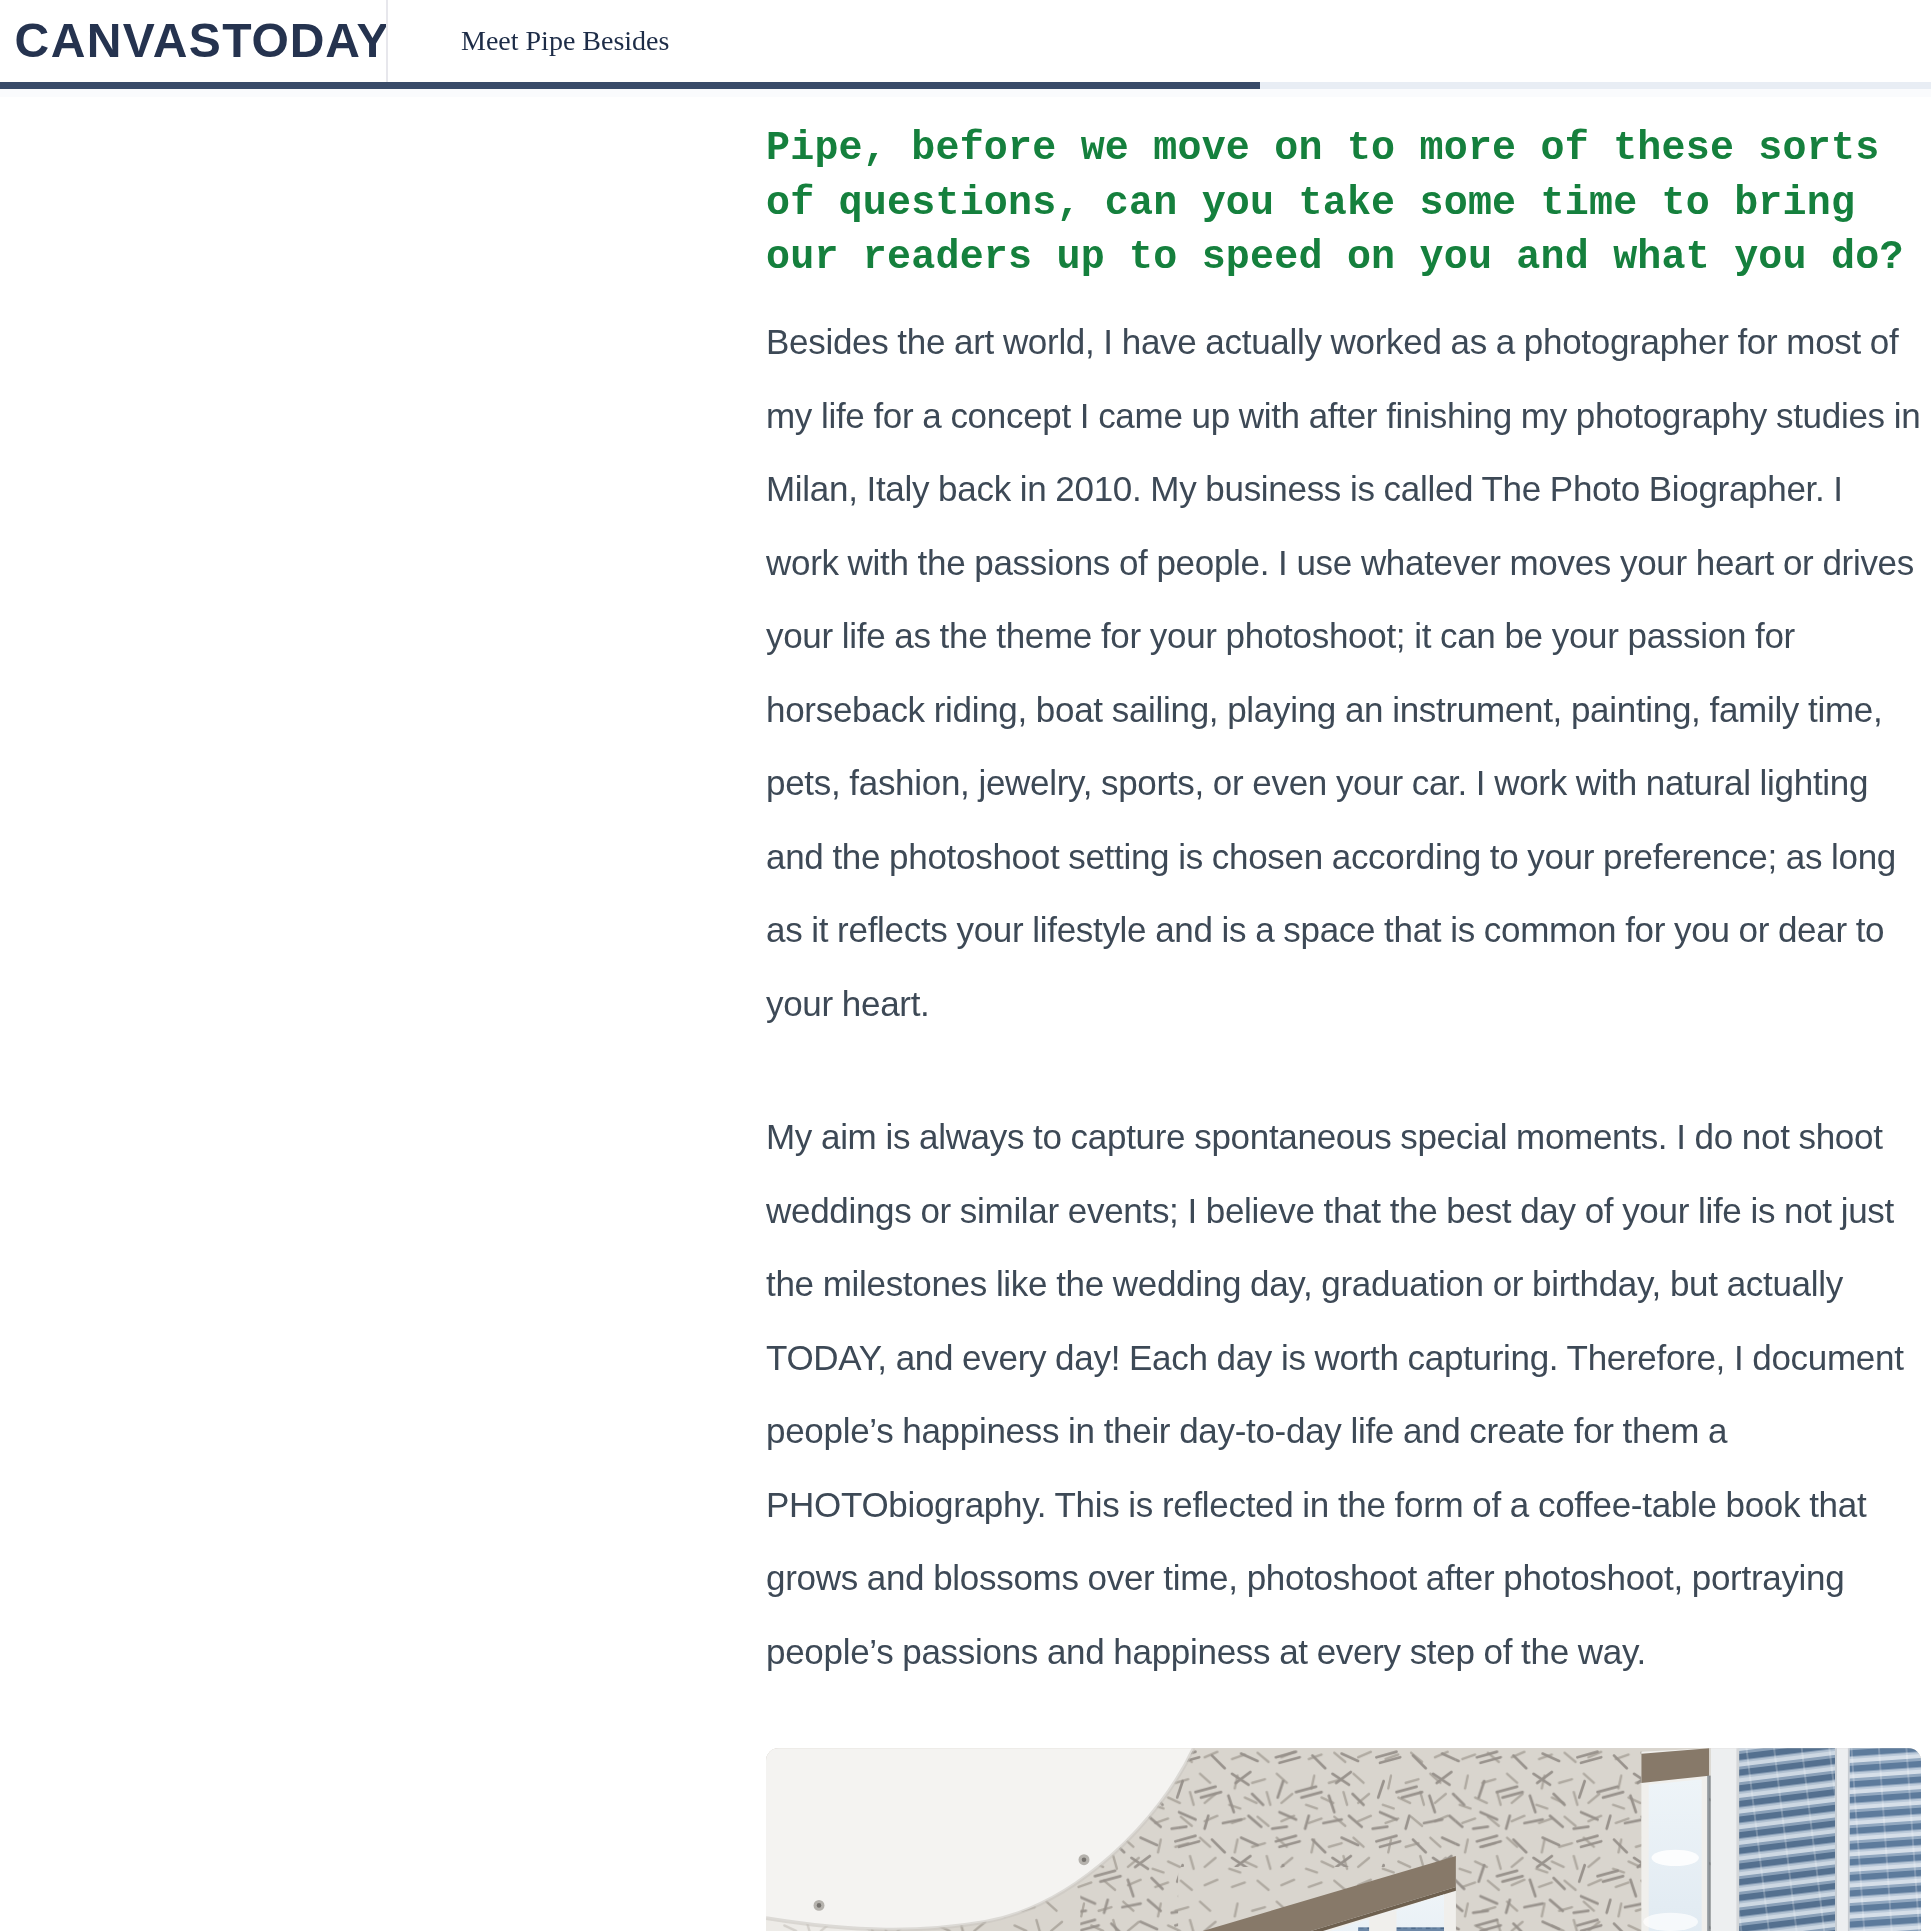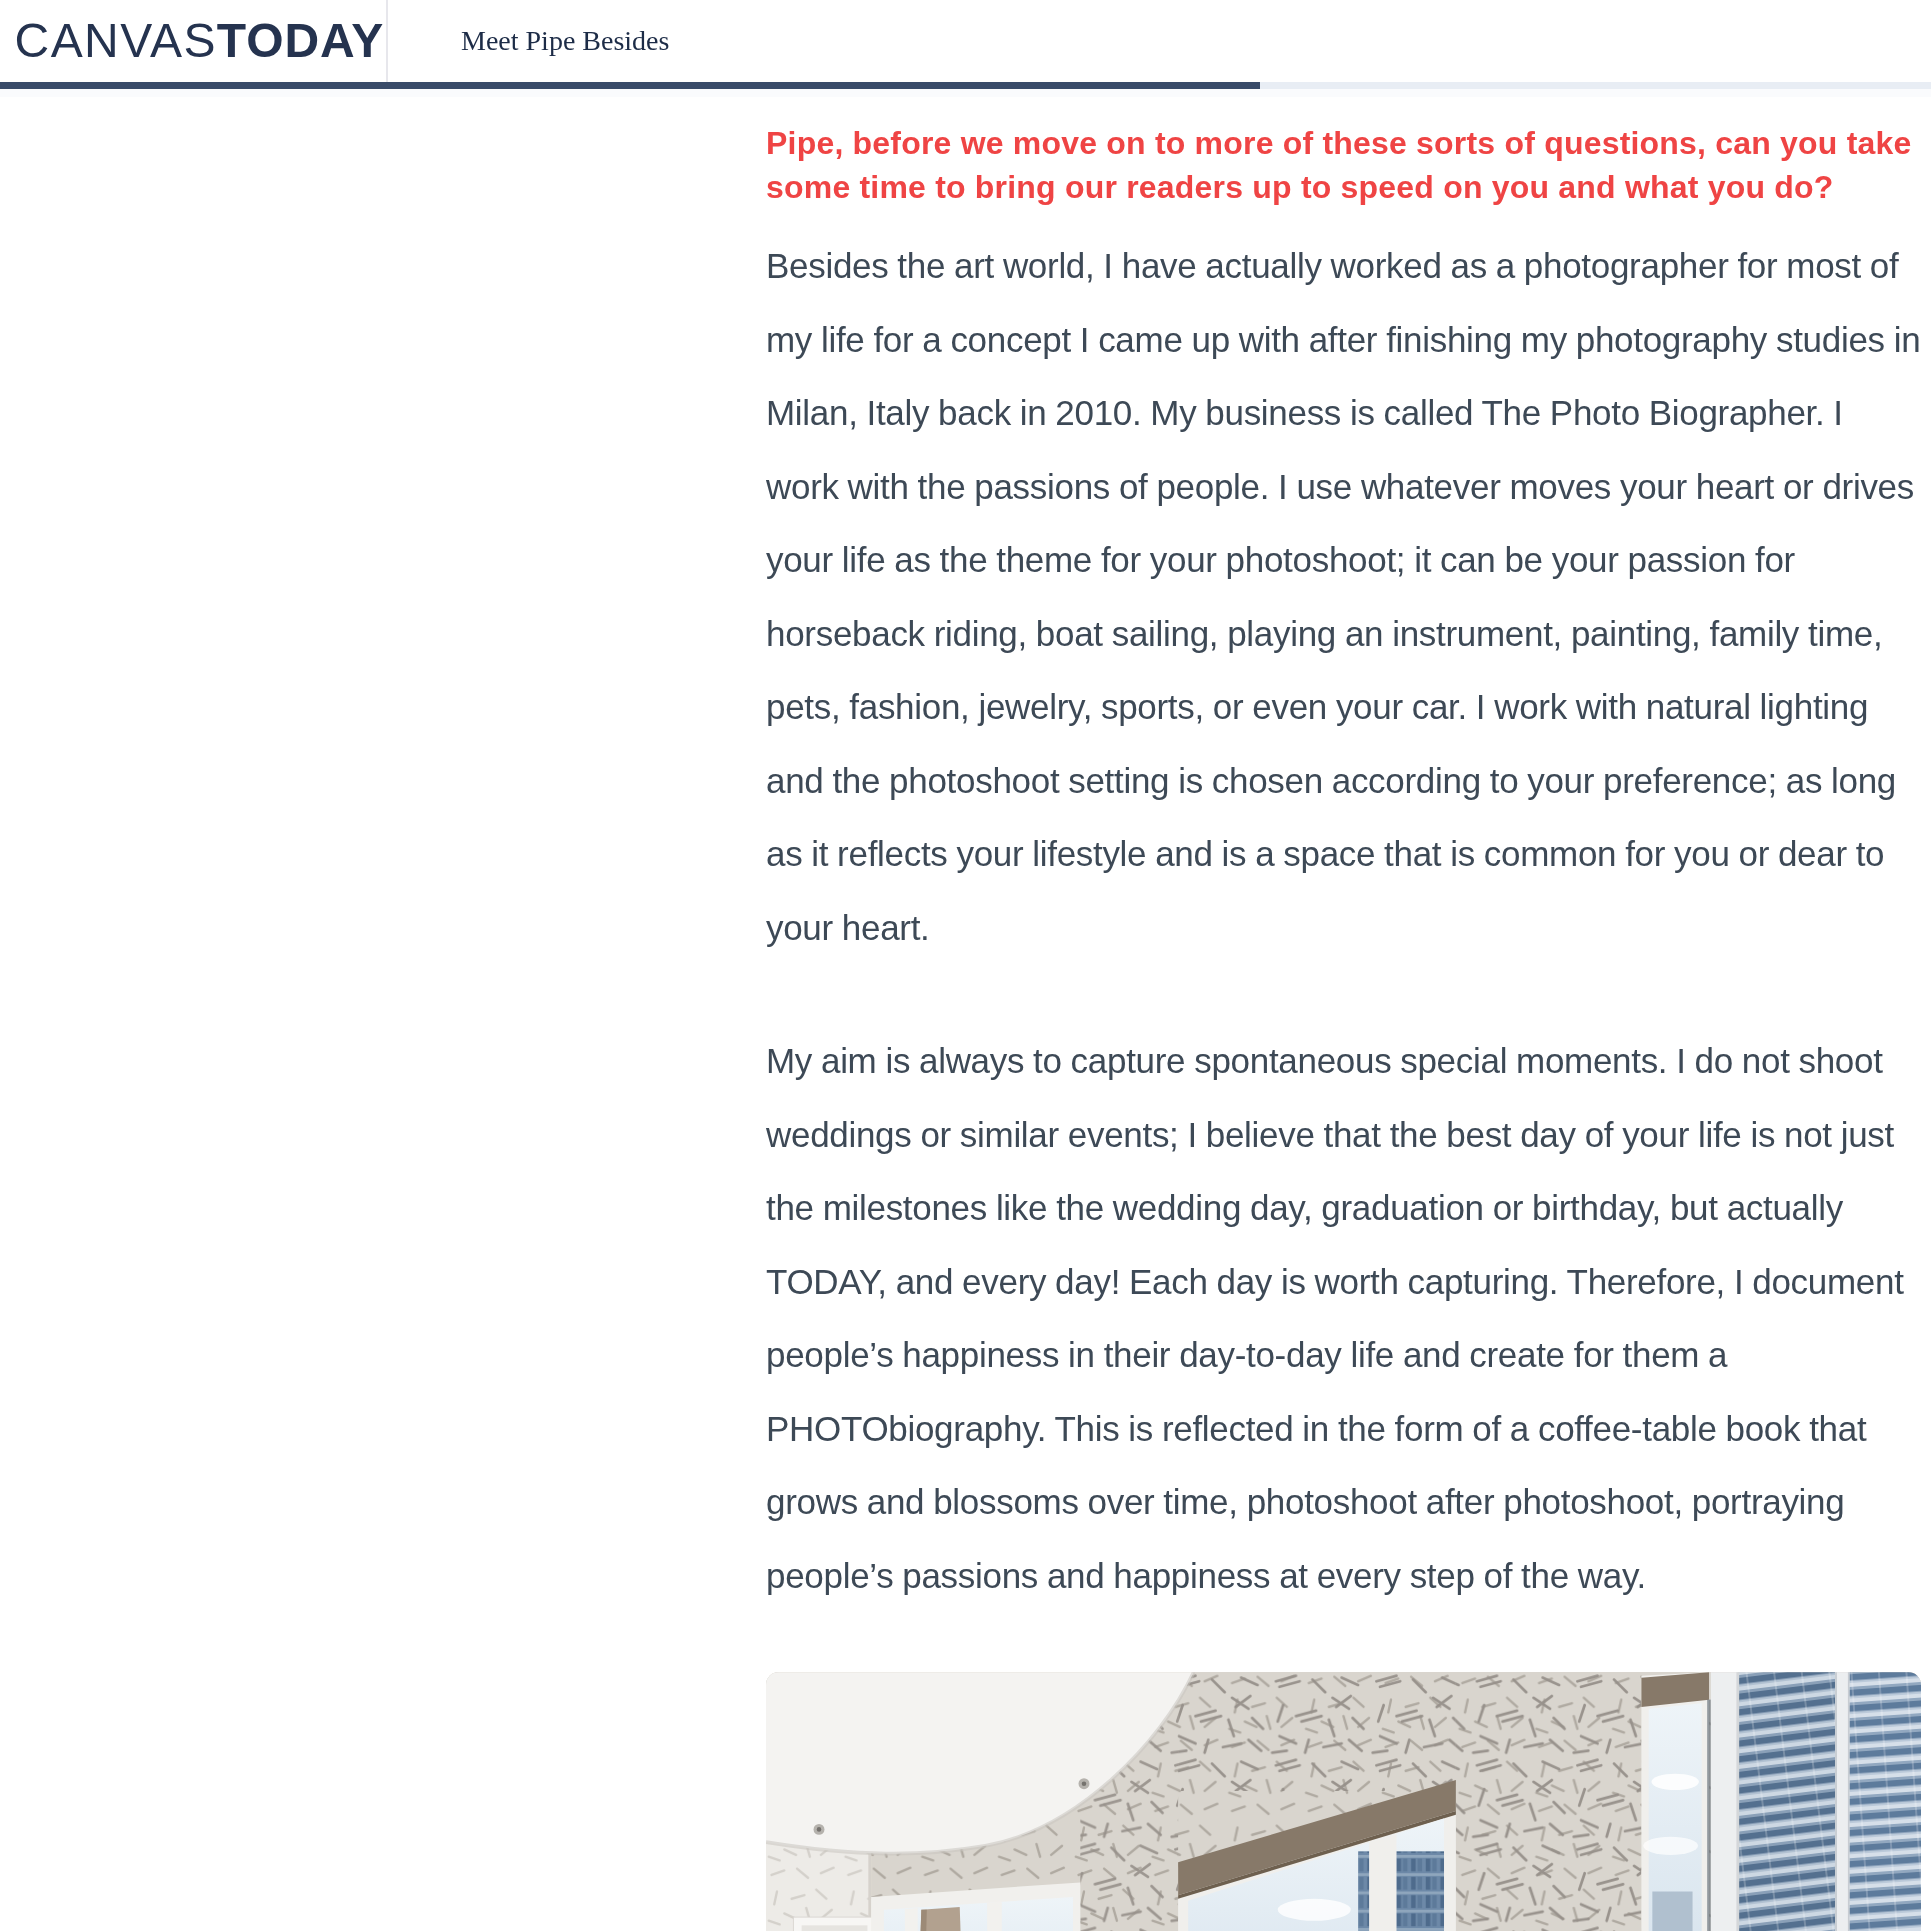--- a/index.html
+++ b/index.html
@@ -2,33 +2,33 @@
 <html style="font-size:14.6px"><head>
 <meta charset="utf-8">
 <style>
   html,body{margin:0;padding:0;background:#ffffff;}
   .page{position:relative;width:1932px;height:1932px;overflow:hidden;background:#ffffff;
         font-family:"Liberation Sans",sans-serif;}
   
   .site-header{position:relative;width:1932px;height:82px;background:#ffffff;}
   .brand{position:absolute;left:14.6px;top:50%;transform:translateY(-50%);
          font-size:48px;line-height:1;color:#25334f;white-space:nowrap;cursor:pointer;}
-  .brand .lt{font-weight:400;letter-spacing:1.4px;}
+  .brand .lt{font-weight:700;letter-spacing:1.4px;}
   .brand .bd{font-weight:700;letter-spacing:0.9px;}
   .header-divider{position:absolute;left:386px;top:0;width:1.8px;height:82px;background:#e7e7ec;}
   .header-title{position:absolute;left:461px;top:50%;transform:translateY(-50%);
                 font-family:"Liberation Serif",serif;font-size:28px;color:#1d2c47;}
   
   .progress-track{position:relative;width:1932px;height:7.3px;background:#e8edf4;}
   .progress-fill{position:absolute;left:0;top:0;height:7.3px;background:#394b69;}
   .sub-bar{width:1932px;height:7.3px;background:#fafbfd;}
   
   .article{margin-left:766px;width:1155px;}
-  .question{margin:25.6px 0 20px 0;font-family:Liberation Sans, sans-serif;font-weight:700;
-            font-size:32px;line-height:1.36;color:#ef4444;letter-spacing:0.2px;}
+  .question{margin:25.6px 0 20px 0;font-family:Liberation Mono, monospace;font-weight:700;
+            font-size:40px;line-height:1.36;color:#15803d;letter-spacing:0.2px;}
   .para{margin:0 0 60px 0;font-size:35px;line-height:2.1;color:#3d4956;
         letter-spacing:-0.3px;word-spacing:-0.5px;}
   
   .photo{width:1155px;height:450px;border-radius:12.8px;overflow:hidden;background:#d9d5ce;}
   .photo svg{display:block;}
 </style>
 </head>
 <body>
 
 <div class="page">

